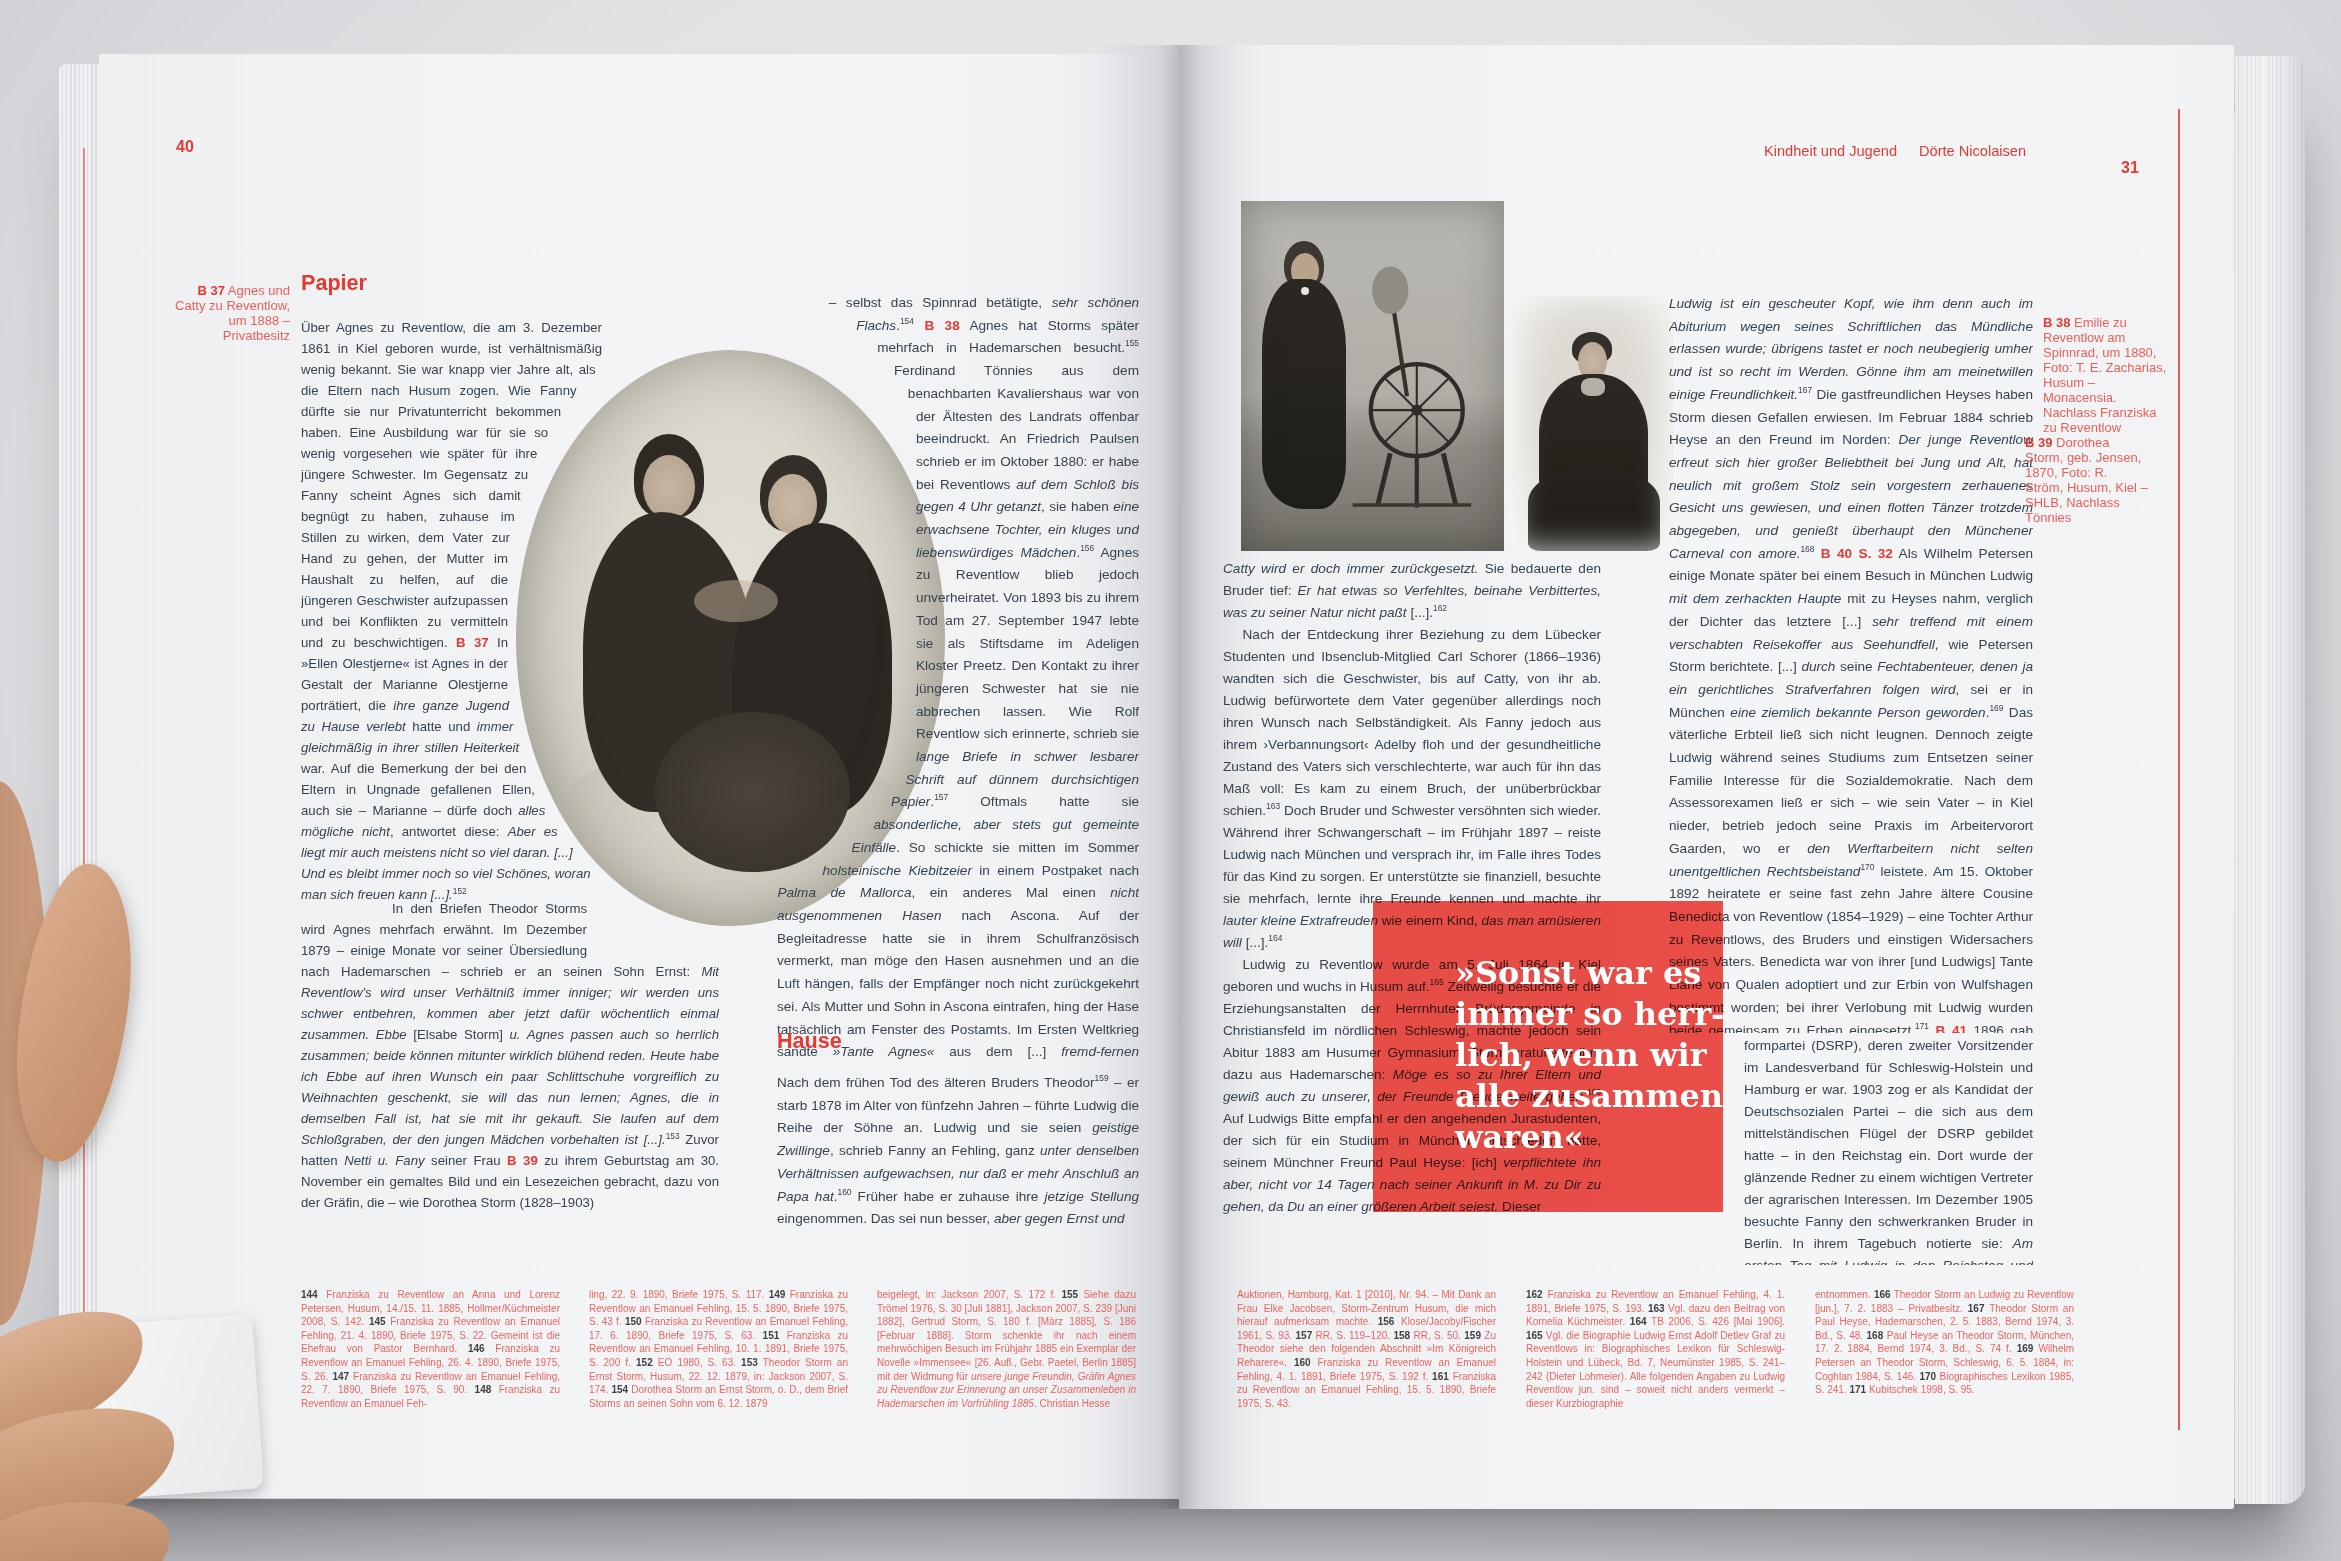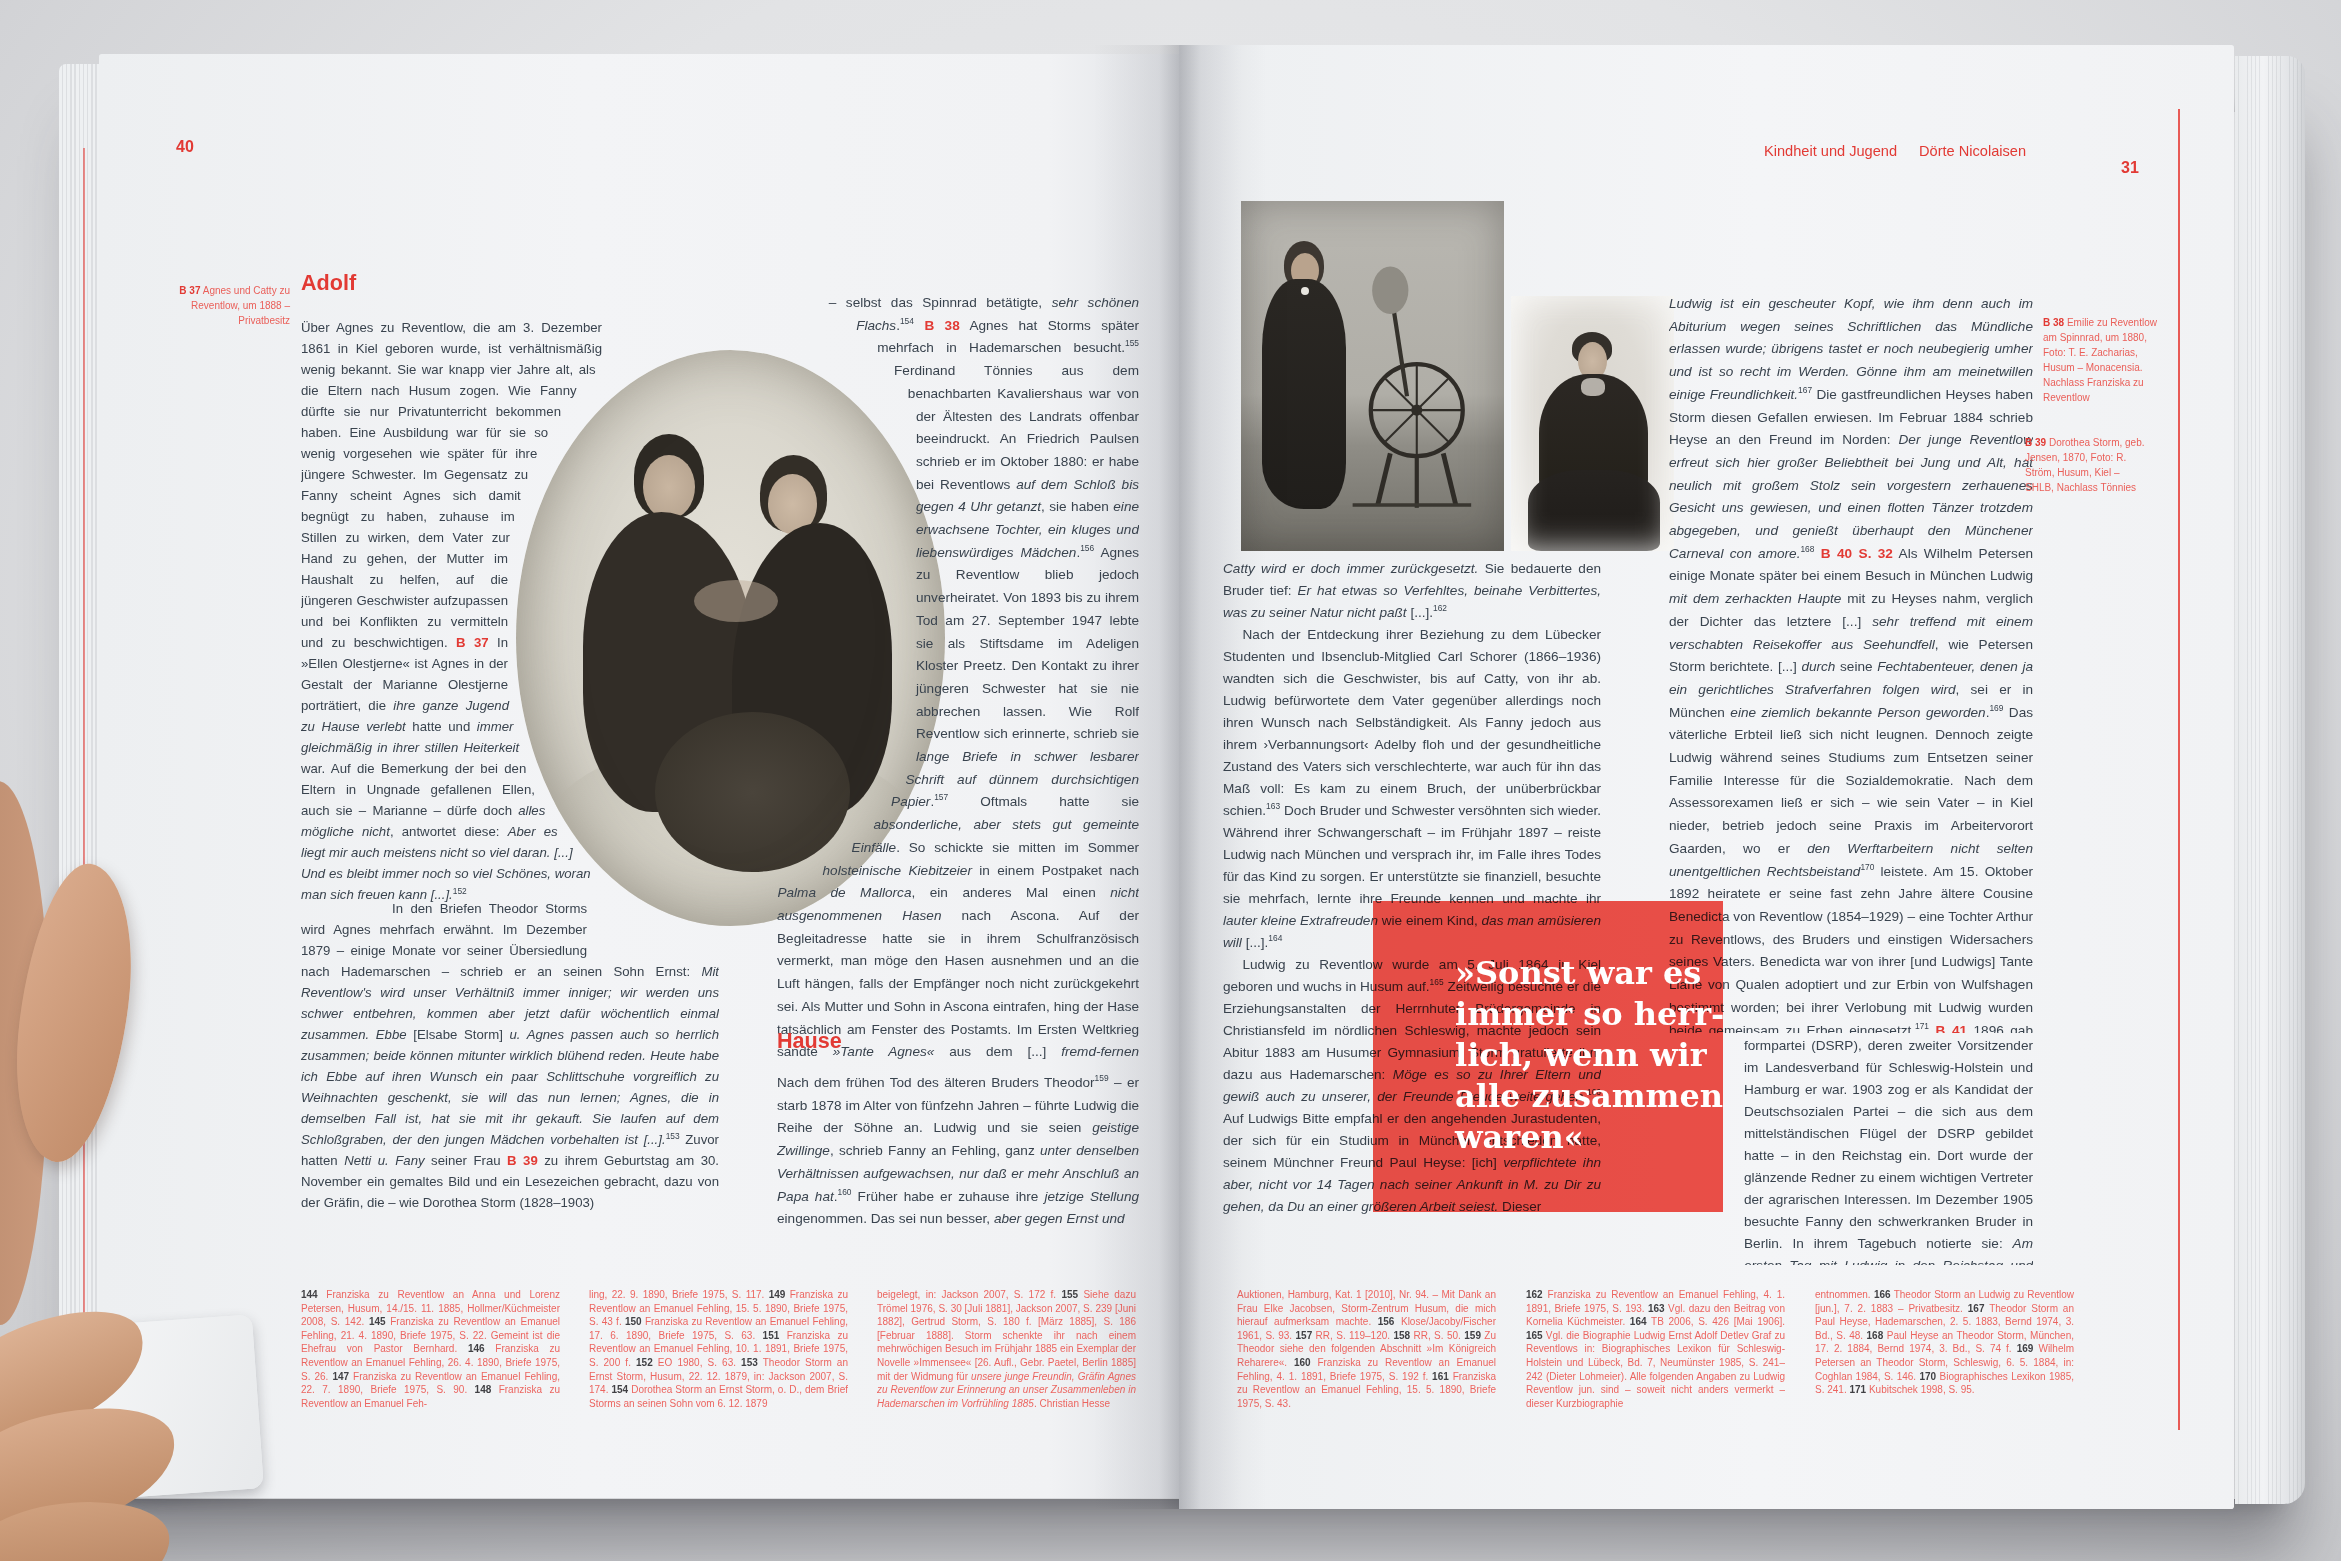--- a/index.html
+++ b/index.html
@@ -30,21 +30,21 @@
   
   .pagenum{position:absolute;font-size:16px;font-weight:bold;color:#e23a34;}
   .runhead{position:absolute;font-size:14.6px;color:#e23a34;white-space:nowrap;}
   .heading{position:absolute;font-size:21.6px;font-weight:bold;color:#e23a34;}
   .bodytext{position:absolute;font-size:13.6px;line-height:22.7px;color:#39434e;text-align:justify;overflow:hidden;}
   .bodytext p{margin:0;}
   .bodytext p.ind{text-indent:19.5px;}
   .bodytext sup{font-size:8.4px;line-height:0;}
   .ref{color:#e23a34;font-weight:bold;}
   .fnnum{color:#404044;font-weight:bold;}
-  .marginnote{position:absolute;font-size:10px;line-height:15px;color:#ea5f59;}
+  .marginnote{position:absolute;font-size:13px;line-height:15px;color:#ea5f59;}
   .footnote{position:absolute;font-size:10px;line-height:13.6px;color:#ec6560;text-align:justify;overflow:hidden;height:164px;}
   .spacer-r{float:right;}
   .spacer-l{float:left;}
 
   
   .oval-photo{position:absolute;left:417px;top:296px;width:429px;height:576px;border-radius:50%;overflow:hidden;
      background:radial-gradient(ellipse at 50% 42%, #e3e0d7 0%, #d6d3c9 55%, #c2bfb4 85%, #aeab a0 100%);
      background:radial-gradient(ellipse at 50% 42%, #e3e0d7 0%, #d6d3c9 55%, #c2bfb4 85%, #aeaba0 100%);}
   .blob{position:absolute;}
   
@@ -69,21 +69,21 @@
 <body>
 
 <div id="stage">
   <div class="book-shadow"></div>
   <div class="edge edge-left"></div>
   <div class="edge edge-right"></div>
 
   <div class="page page-left">
     <div class="pagenum" style="left:77px;top:84px;">40</div>
     <div class="marginnote" style="left:75px;top:229px;width:116px;text-align:right;"><span class="ref">B 37</span>  Agnes und Catty zu Reventlow, um 1888 – Privatbesitz</div>
-    <div class="heading" style="left:202px;top:216px;">Adolf</div>
+    <div class="heading" style="left:202px;top:216px;">Papier</div>
 
     <div class="bodytext" style="left:202px;top:263px;width:301px;height:631px;font-size:13.2px;line-height:21px;">
       <span class="spacer-r" style="width:94px;height:582px;margin-top:24.4px;shape-outside:ellipse(227px 298px at 230px 307px);shape-margin:8.4px;"></span><span>Über Agnes zu Reventlow, die am 3. Dezember 1861 in Kiel geboren wurde, ist verhältnismäßig wenig bekannt. Sie war knapp vier Jahre alt, als die Eltern nach Husum zogen. Wie Fanny dürfte sie nur Privatunterricht bekommen haben. Eine Ausbildung war für sie so wenig vorgesehen wie später für ihre jüngere Schwester. Im Gegensatz zu Fanny scheint Agnes sich damit begnügt zu haben, zuhause im Stillen zu wirken, dem Vater zur Hand zu gehen, der Mutter im Haushalt zu helfen, auf die jüngeren Geschwister aufzupassen und bei Konflikten zu vermitteln und zu beschwichtigen. <span class="ref">B 37</span> In »Ellen Olestjerne« ist Agnes in der Gestalt der Marianne Olestjerne porträtiert, die <i>ihre ganze Jugend zu Hause verlebt</i> hatte und <i>immer gleichmäßig in ihrer stillen Heiterkeit</i> war. Auf die Bemerkung der bei den Eltern in Ungnade gefallenen Ellen, auch sie – Marianne – dürfe doch <i>alles mögliche nicht</i>, antwortet diese: <i>Aber es liegt mir auch meistens nicht so viel daran. [...] Und es bleibt immer noch so viel Schönes, woran man sich freuen kann [...].</i><sup>152</sup></span>
     </div>
 
     <div class="oval-photo">
       <div class="blob" style="left:28px;top:390px;width:376px;height:188px;background:radial-gradient(#d8d5ca,#c6c3b8);border-radius:50%;"></div>
       <div class="blob" style="left:118px;top:84px;width:70px;height:84px;background:#2e2a24;border-radius:50% 50% 40% 40%;"></div>
       <div class="blob" style="left:127px;top:105px;width:52px;height:64px;background:radial-gradient(#c9b6a1,#b3a08c);border-radius:50%;"></div>
       <div class="blob" style="left:244px;top:105px;width:67px;height:77px;background:#332e27;border-radius:50% 50% 42% 42%;"></div>

